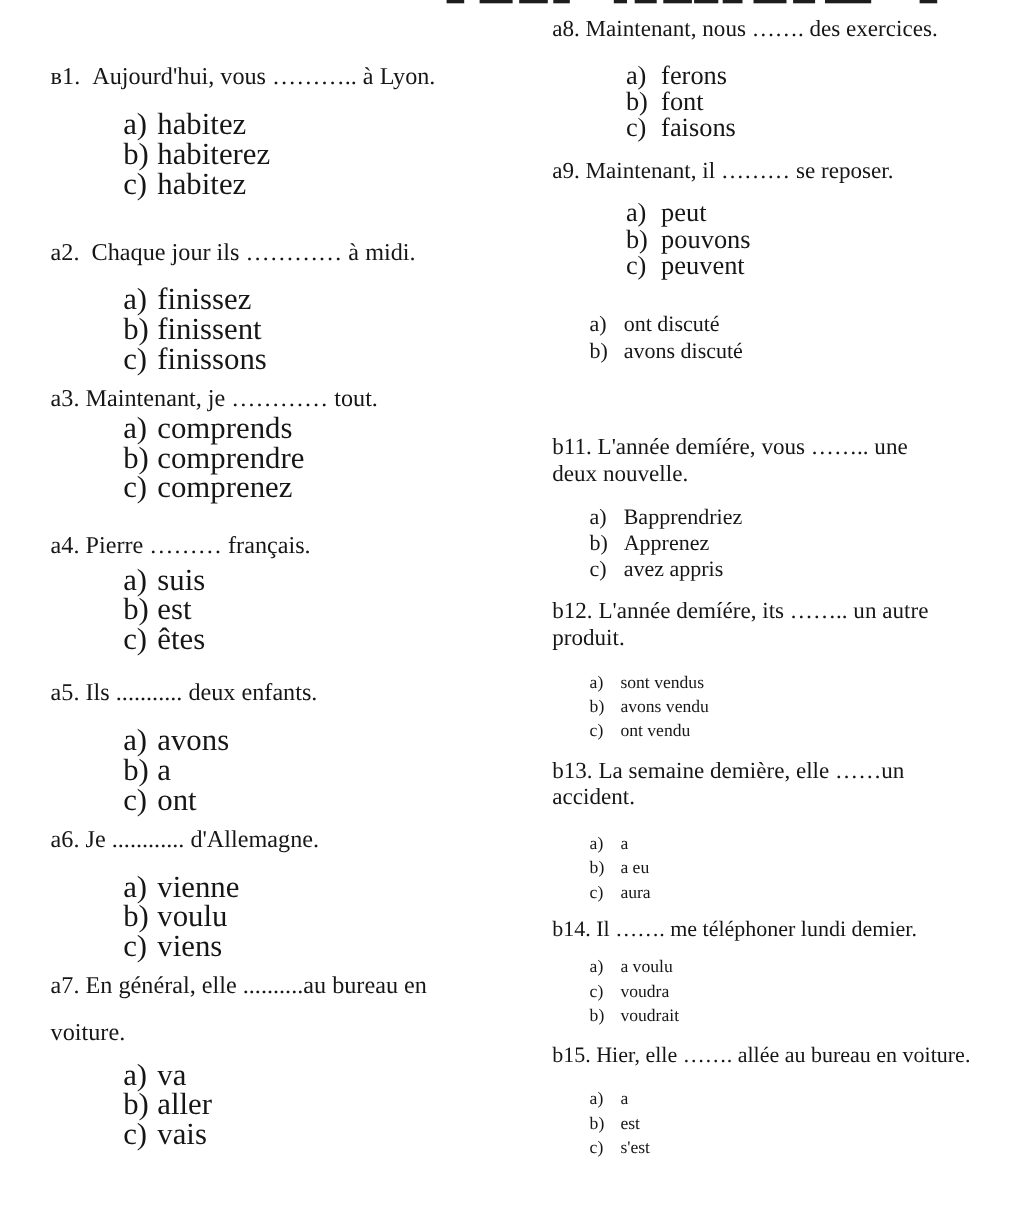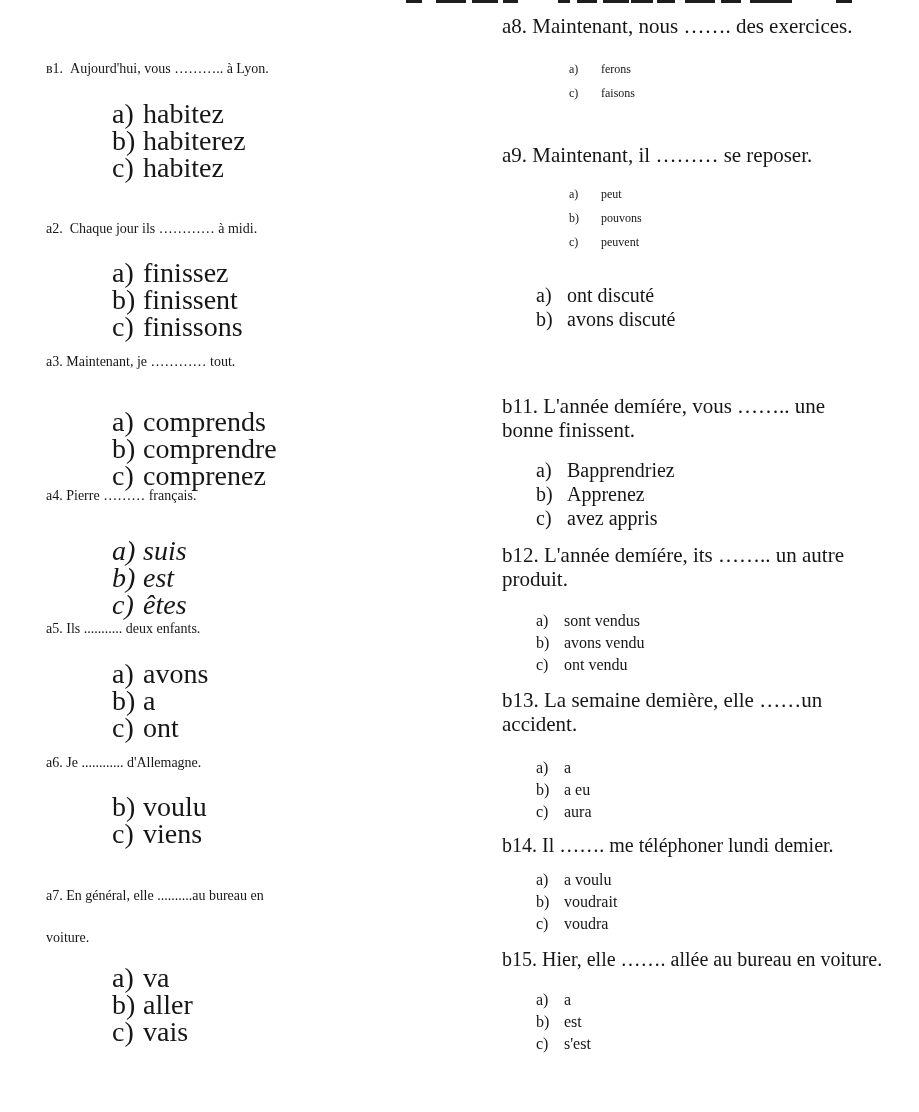--- a/index.html
+++ b/index.html
@@ -15,30 +15,30 @@
   
   .crop-fragment{position:absolute;top:0;left:0;width:919px;height:4px;}
   .crop-fragment i{position:absolute;top:0;height:3px;background:#1d1d1d;display:block;}
 
   .col{position:absolute;top:0;}
   #col0{left:46px;width:440px;}
   #col1{left:502px;width:415px;}
 
   .q-block{position:absolute;left:0;}
   .q-line{white-space:pre;}
-  .qL .q-line{font-size:14px;line-height:26px;}
+  .qL .q-line{font-size:22px;line-height:26px;}
   .qR .q-line{font-size:21px;line-height:24px;}
   .qD .q-line{font-size:20px;line-height:23px;}
   .line2-spaced{margin-top:16px;}
 
   .opt{white-space:pre;}
   .letter{display:inline-block;}
   .oL .opt{font-size:28px;line-height:27px;padding-left:66px;}
   .oL .letter{width:31px;}
-  .oA .opt{font-size:12px;line-height:24px;padding-left:67px;font-family:Liberation Serif, serif;}
+  .oA .opt{font-size:24px;line-height:24px;padding-left:67px;font-family:Liberation Serif, serif;}
   .oA .letter{width:32px;}
   .oB .opt{font-size:20px;line-height:24px;padding-left:34px;}
   .oB .letter{width:31px;}
   .oC .opt{font-size:16px;line-height:22px;padding-left:34px;font-family:Liberation Serif, serif;}
   .oC .letter{width:28px;}
 </style>
 </head>
 <body>
 
 <div class="page">
@@ -71,84 +71,86 @@
       <div class="q-block qL oL" style="top: 216px;">
         <div class="q-line">a2.  Chaque jour ils ………… à midi.</div>
         <div class="opts" style="margin-top: 17px;">
           <div class="opt"><span class="letter">a)</span><span>finissez</span></div>
           <div class="opt"><span class="letter">b)</span><span>finissent</span></div>
           <div class="opt"><span class="letter">c)</span><span>finissons</span></div>
         </div>
       </div>
       <div class="q-block qL oL" style="top: 349px;">
         <div class="q-line">a3. Maintenant, je ………… tout.</div>
-        <div class="opts" style="margin-top: 33px;">
+        <div class="opts" style="margin-top: 1px;">
           <div class="opt"><span class="letter">a)</span><span>comprends</span></div>
           <div class="opt"><span class="letter">b)</span><span>comprendre</span></div>
           <div class="opt"><span class="letter">c)</span><span>comprenez</span></div>
         </div>
       </div>
       <div class="q-block qL oL" style="top: 483px;">
         <div class="q-line">a4. Pierre ……… français.</div>
-        <div class="opts" style="margin-top: 28px; font-style: italic;">
+        <div class="opts" style="margin-top: 5px;">
           <div class="opt"><span class="letter">a)</span><span>suis</span></div>
           <div class="opt"><span class="letter">b)</span><span>est</span></div>
           <div class="opt"><span class="letter">c)</span><span>êtes</span></div>
         </div>
       </div>
       <div class="q-block qL oL" style="top: 616px;">
         <div class="q-line">a5. Ils ........... deux enfants.</div>
         <div class="opts" style="margin-top: 18px;">
           <div class="opt"><span class="letter">a)</span><span>avons</span></div>
           <div class="opt"><span class="letter">b)</span><span>a</span></div>
           <div class="opt"><span class="letter">c)</span><span>ont</span></div>
         </div>
       </div>
       <div class="q-block qL oL" style="top: 750px;">
         <div class="q-line">a6. Je ............ d'Allemagne.</div>
         <div class="opts" style="margin-top: 17px;">
+          <div class="opt"><span class="letter">a)</span><span>vienne</span></div>
           <div class="opt"><span class="letter">b)</span><span>voulu</span></div>
           <div class="opt"><span class="letter">c)</span><span>viens</span></div>
         </div>
       </div>
       <div class="q-block qL oL" style="top: 883px;">
         <div class="q-line">a7. En général, elle ..........au bureau en</div>
         <div class="q-line line2-spaced">voiture.</div>
         <div class="opts" style="margin-top: 13px;">
           <div class="opt"><span class="letter">a)</span><span>va</span></div>
           <div class="opt"><span class="letter">b)</span><span>aller</span></div>
           <div class="opt"><span class="letter">c)</span><span>vais</span></div>
         </div>
       </div>
     </div>
   <div class="col" id="col1">
       <div class="q-block qR oA" style="top: 14px;">
         <div class="q-line">a8. Maintenant, nous ……. des exercices.</div>
         <div class="opts" style="margin-top: 19px;">
           <div class="opt"><span class="letter">a)</span><span>ferons</span></div>
+          <div class="opt"><span class="letter">b)</span><span>font</span></div>
           <div class="opt"><span class="letter">c)</span><span>faisons</span></div>
         </div>
       </div>
       <div class="q-block qR oA" style="top: 143px;">
         <div class="q-line">a9. Maintenant, il ……… se reposer.</div>
         <div class="opts" style="margin-top: 15px;">
           <div class="opt"><span class="letter">a)</span><span>peut</span></div>
           <div class="opt"><span class="letter">b)</span><span>pouvons</span></div>
           <div class="opt"><span class="letter">c)</span><span>peuvent</span></div>
         </div>
       </div>
       <div class="q-block qR oB" style="top: 267px;">
         <div class="opts" style="margin-top: 16px;">
           <div class="opt"><span class="letter">a)</span><span>ont discuté</span></div>
           <div class="opt"><span class="letter">b)</span><span>avons discuté</span></div>
         </div>
       </div>
       <div class="q-block qR oB" style="top: 394px;">
         <div class="q-line">b11. L'année demíére, vous …….. une</div>
-        <div class="q-line">bonne finissent.</div>
+        <div class="q-line">deux nouvelle.</div>
         <div class="opts" style="margin-top: 16px;">
           <div class="opt"><span class="letter">a)</span><span>Bapprendriez</span></div>
           <div class="opt"><span class="letter">b)</span><span>Apprenez</span></div>
           <div class="opt"><span class="letter">c)</span><span>avez appris</span></div>
         </div>
       </div>
       <div class="q-block qR oC" style="top: 543px;">
         <div class="q-line">b12. L'année demíére, its …….. un autre</div>
         <div class="q-line">produit.</div>
         <div class="opts" style="margin-top: 19px;">
@@ -163,22 +165,22 @@
         <div class="opts" style="margin-top: 21px;">
           <div class="opt"><span class="letter">a)</span><span>a</span></div>
           <div class="opt"><span class="letter">b)</span><span>a eu</span></div>
           <div class="opt"><span class="letter">c)</span><span>aura</span></div>
         </div>
       </div>
       <div class="q-block qD oC" style="top: 834px;">
         <div class="q-line">b14. Il ……. me téléphoner lundi demier.</div>
         <div class="opts" style="margin-top: 12px;">
           <div class="opt"><span class="letter">a)</span><span>a voulu</span></div>
+          <div class="opt"><span class="letter">c)</span><span>voudra</span></div>
           <div class="opt"><span class="letter">b)</span><span>voudrait</span></div>
-          <div class="opt"><span class="letter">c)</span><span>voudra</span></div>
         </div>
       </div>
       <div class="q-block qD oC" style="top: 948px;">
         <div class="q-line">b15. Hier, elle ……. allée au bureau en voiture.</div>
         <div class="opts" style="margin-top: 18px;">
           <div class="opt"><span class="letter">a)</span><span>a</span></div>
           <div class="opt"><span class="letter">b)</span><span>est</span></div>
           <div class="opt"><span class="letter">c)</span><span>s'est</span></div>
         </div>
       </div>

